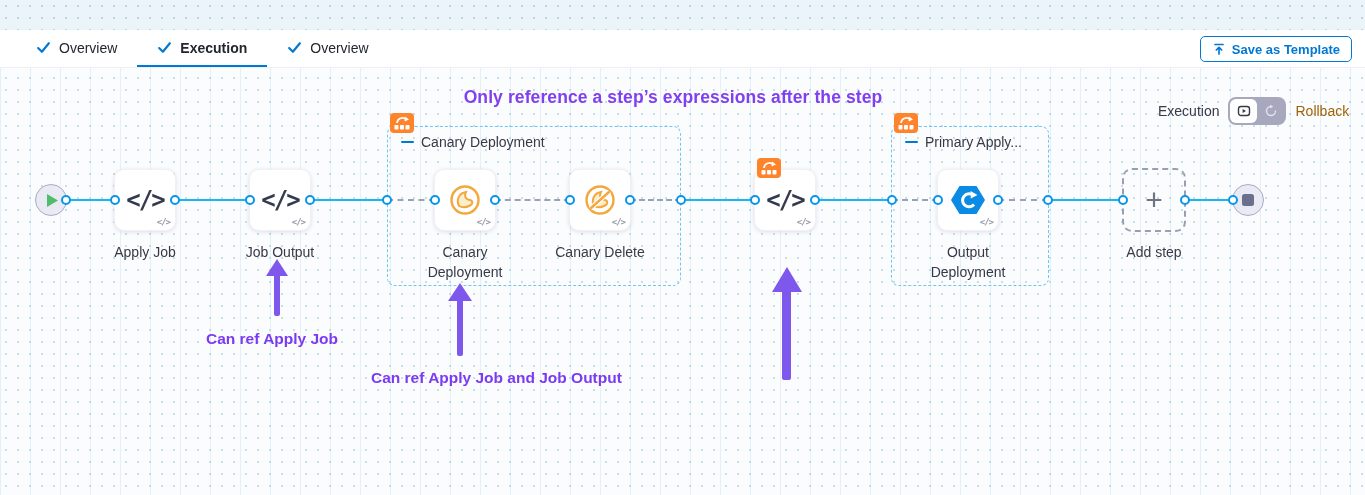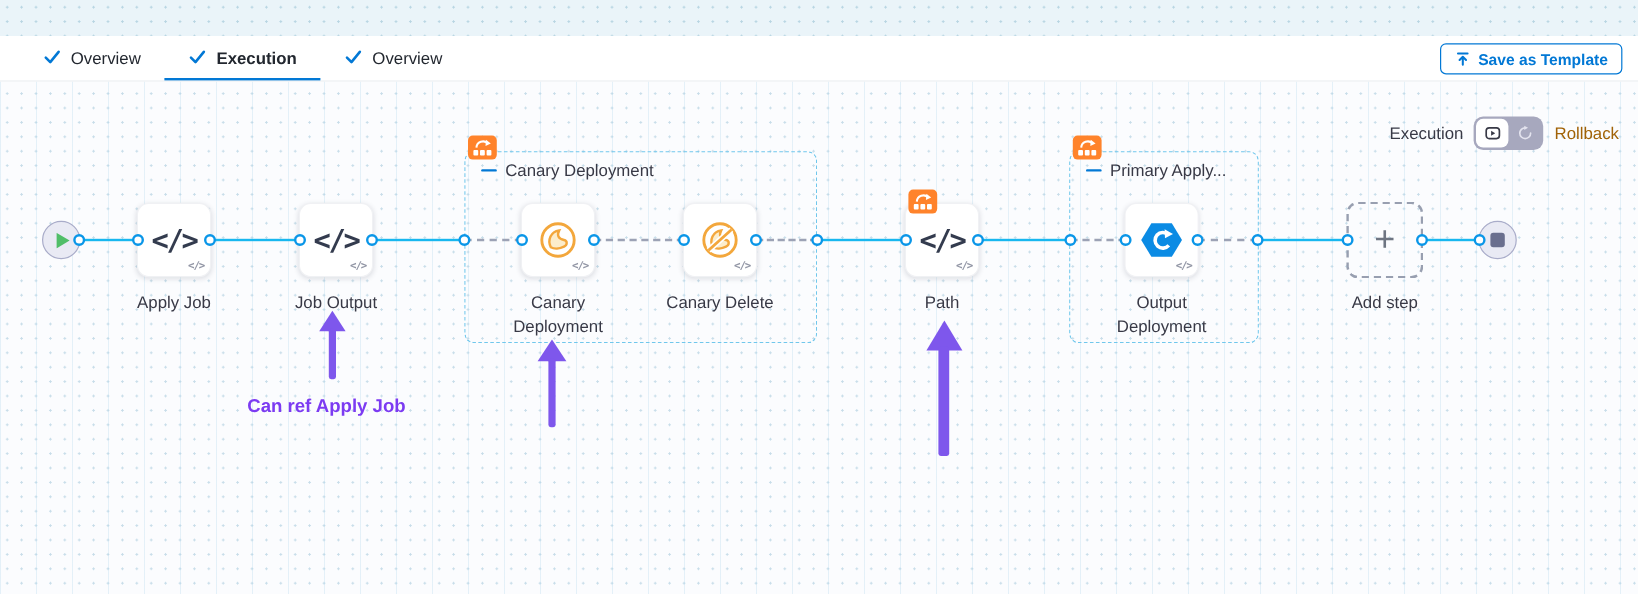--- a/index.html
+++ b/index.html
@@ -137,20 +137,21 @@
     </div>
   </div>
 
   <button class="save-template-btn">
     <svg width="14" height="14" viewBox="0 0 14 14">
       <path d="M3 2.5 H11 M7 12 V6 M4.3 8 L7 5.3 L9.7 8" fill="none" stroke="#0278d5" stroke-width="1.7" stroke-linecap="round" stroke-linejoin="round"></path>
     </svg>
     <span>Save as Template</span>
   </button>
 
+  <div class="heading">Only reference a step’s expressions after the step</div>
 
   <div class="mode-row">
     <span class="mode-label">Execution</span>
     <div class="mode-toggle">
       <div class="mode-seg selected">
         <svg width="14" height="14" viewBox="0 0 14 14">
           <rect x="1.5" y="2.5" width="11" height="9" rx="2.5" fill="none" stroke="#383946" stroke-width="1.4"></rect>
           <polygon points="5.6,4.9 9,7 5.6,9.1" fill="#383946"></polygon>
         </svg>
       </div>
@@ -286,27 +287,27 @@
   <span class="port" style="left:993px"></span>
   <span class="port" style="left:1043px"></span>
   <span class="port" style="left:1118px"></span>
   <span class="port" style="left:1180px"></span>
   <span class="port" style="left:1228px"></span>
 
   <div class="step-label" style="left:75px;width:140px">Apply Job</div>
   <div class="step-label" style="left:210px;width:140px">Job Output</div>
   <div class="step-label" style="left:405px;width:120px">Canary Deployment</div>
   <div class="step-label" style="left:530px;width:140px">Canary Delete</div>
-  <div class="step-label" style="left:715px;width:140px">Path</div>
   <div class="step-label" style="left:908px;width:120px">Output Deployment</div>
   <div class="step-label" style="left:1084px;width:140px">Add step</div>
 
   <div class="arrow-head" style="left:266px;top:259px;border-left:11px solid transparent;border-right:11px solid transparent;border-bottom:17px solid #7e57ec"></div>
   <div class="arrow-shaft" style="left:274px;top:274px;width:6px;height:42px"></div>
 
   <div class="arrow-head" style="left:448px;top:283px;border-left:12px solid transparent;border-right:12px solid transparent;border-bottom:18px solid #7e57ec"></div>
   <div class="arrow-shaft" style="left:457px;top:299px;width:6px;height:57px"></div>
 
   <div class="arrow-head" style="left:772px;top:267px;border-left:15px solid transparent;border-right:15px solid transparent;border-bottom:25px solid #7e57ec"></div>
   <div class="arrow-shaft" style="left:782px;top:289px;width:9px;height:91px"></div>
 
   <div class="annotation" style="left:206px;top:329px">Can ref Apply Job</div>
+  <div class="annotation" style="left:371px;top:368px">Can ref Apply Job and Job Output</div>
 </div>
 
 </body></html>

